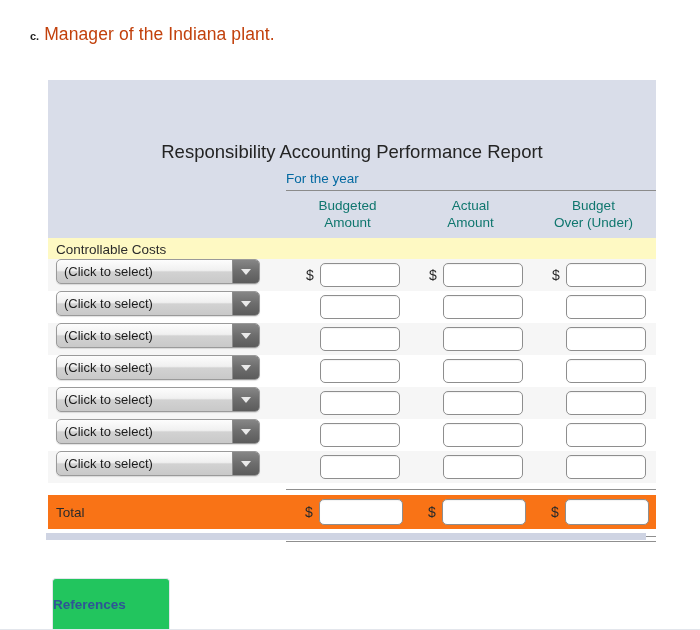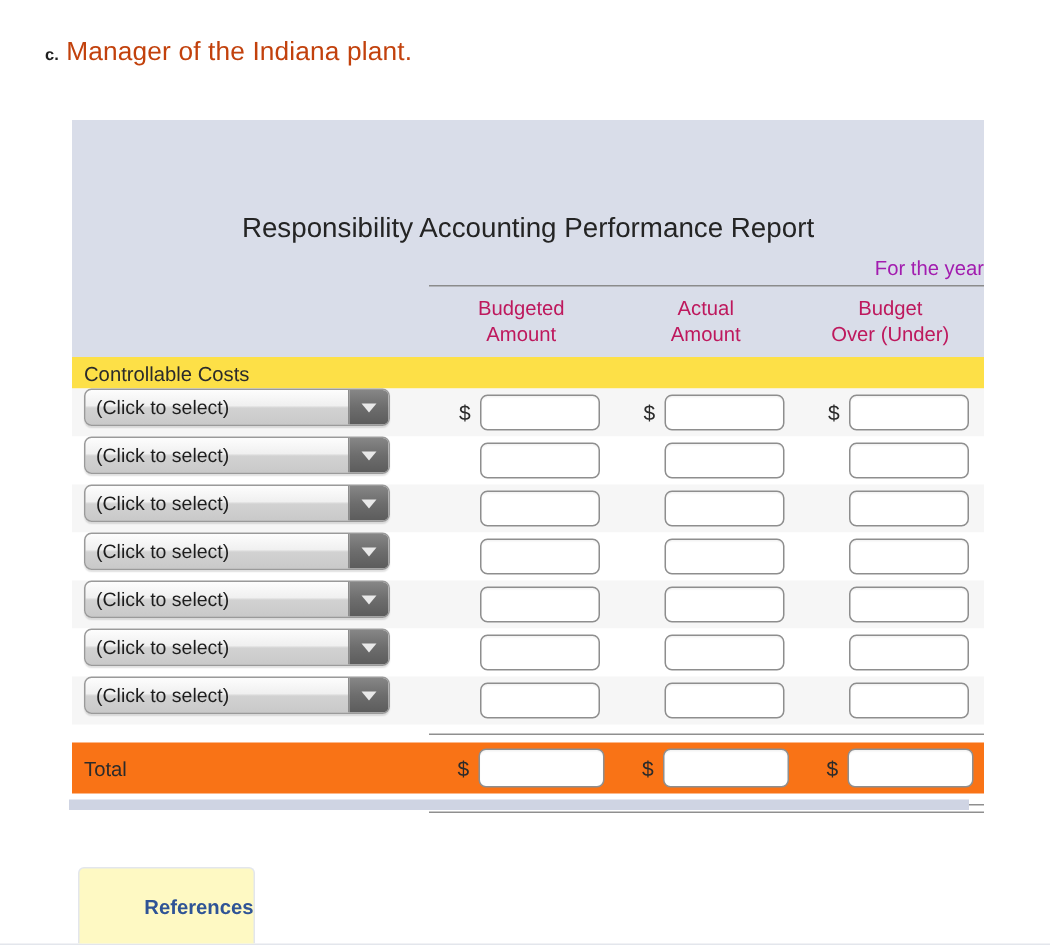--- a/index.html
+++ b/index.html
@@ -60,55 +60,55 @@
 
   .period-row {
     display: flex;
     padding-top: 7px;
   }
   .label-col { width: 238px; flex: 0 0 238px; }
   .amt-col   { width: 123px; flex: 0 0 123px; text-align: center; }
 
   .period-text {
     flex: 1;
-    text-align: right;
+    text-align: left;
     font-size: 13.5px;
-    color: #a21caf;
+    color: #0369a1;
     padding-bottom: 4px;
   }
 
   .period-rule {
     display: flex;
   }
   .period-rule .rule-spacer { width: 238px; flex: 0 0 238px; }
   .period-rule .rule-line {
     flex: 1;
     height: 1px;
     background: #8b8b8b;
   }
 
   .colhead-row {
     display: flex;
     padding-top: 6px;
     padding-bottom: 7px;
   }
   .colhead {
     font-size: 13.5px;
-    color: #be185d;
+    color: #0f766e;
     line-height: 17px;
     text-align: center;
   }
   .colhead span { display: block; }
 
   
   .section-label {
     font-size: 13.5px;
     color: #2b2b2b;
     padding: 4px 0 2px 8px;
-    background: #fde047;
+    background: #fef9c3;
   }
 
   .data-row {
     display: flex;
     height: 32px;
     background: #ffffff;
   }
   .data-row.alt { background: #f6f6f6; }
 
   .row-label-cell {
@@ -251,29 +251,29 @@
     width: 700px;
     height: 1px;
     background: #e3e6ec;
   }
   .tab {
     position: absolute;
     left: 52px;
     top: 0;
     width: 118px;
     height: 51px;
-    background: #fef9c3;
+    background: #22c55e;
     border: 1px solid #e3e6ec;
     border-bottom: none;
     border-top-left-radius: 4px;
     border-top-right-radius: 4px;
     box-sizing: border-box;
     display: flex;
     align-items: center;
-    justify-content: flex-end;
+    justify-content: flex-start;
   }
   .tab-label {
     font-size: 13.5px;
     font-weight: bold;
     color: #2f5496;
   }
 </style>
 </head>
 <body>
 

